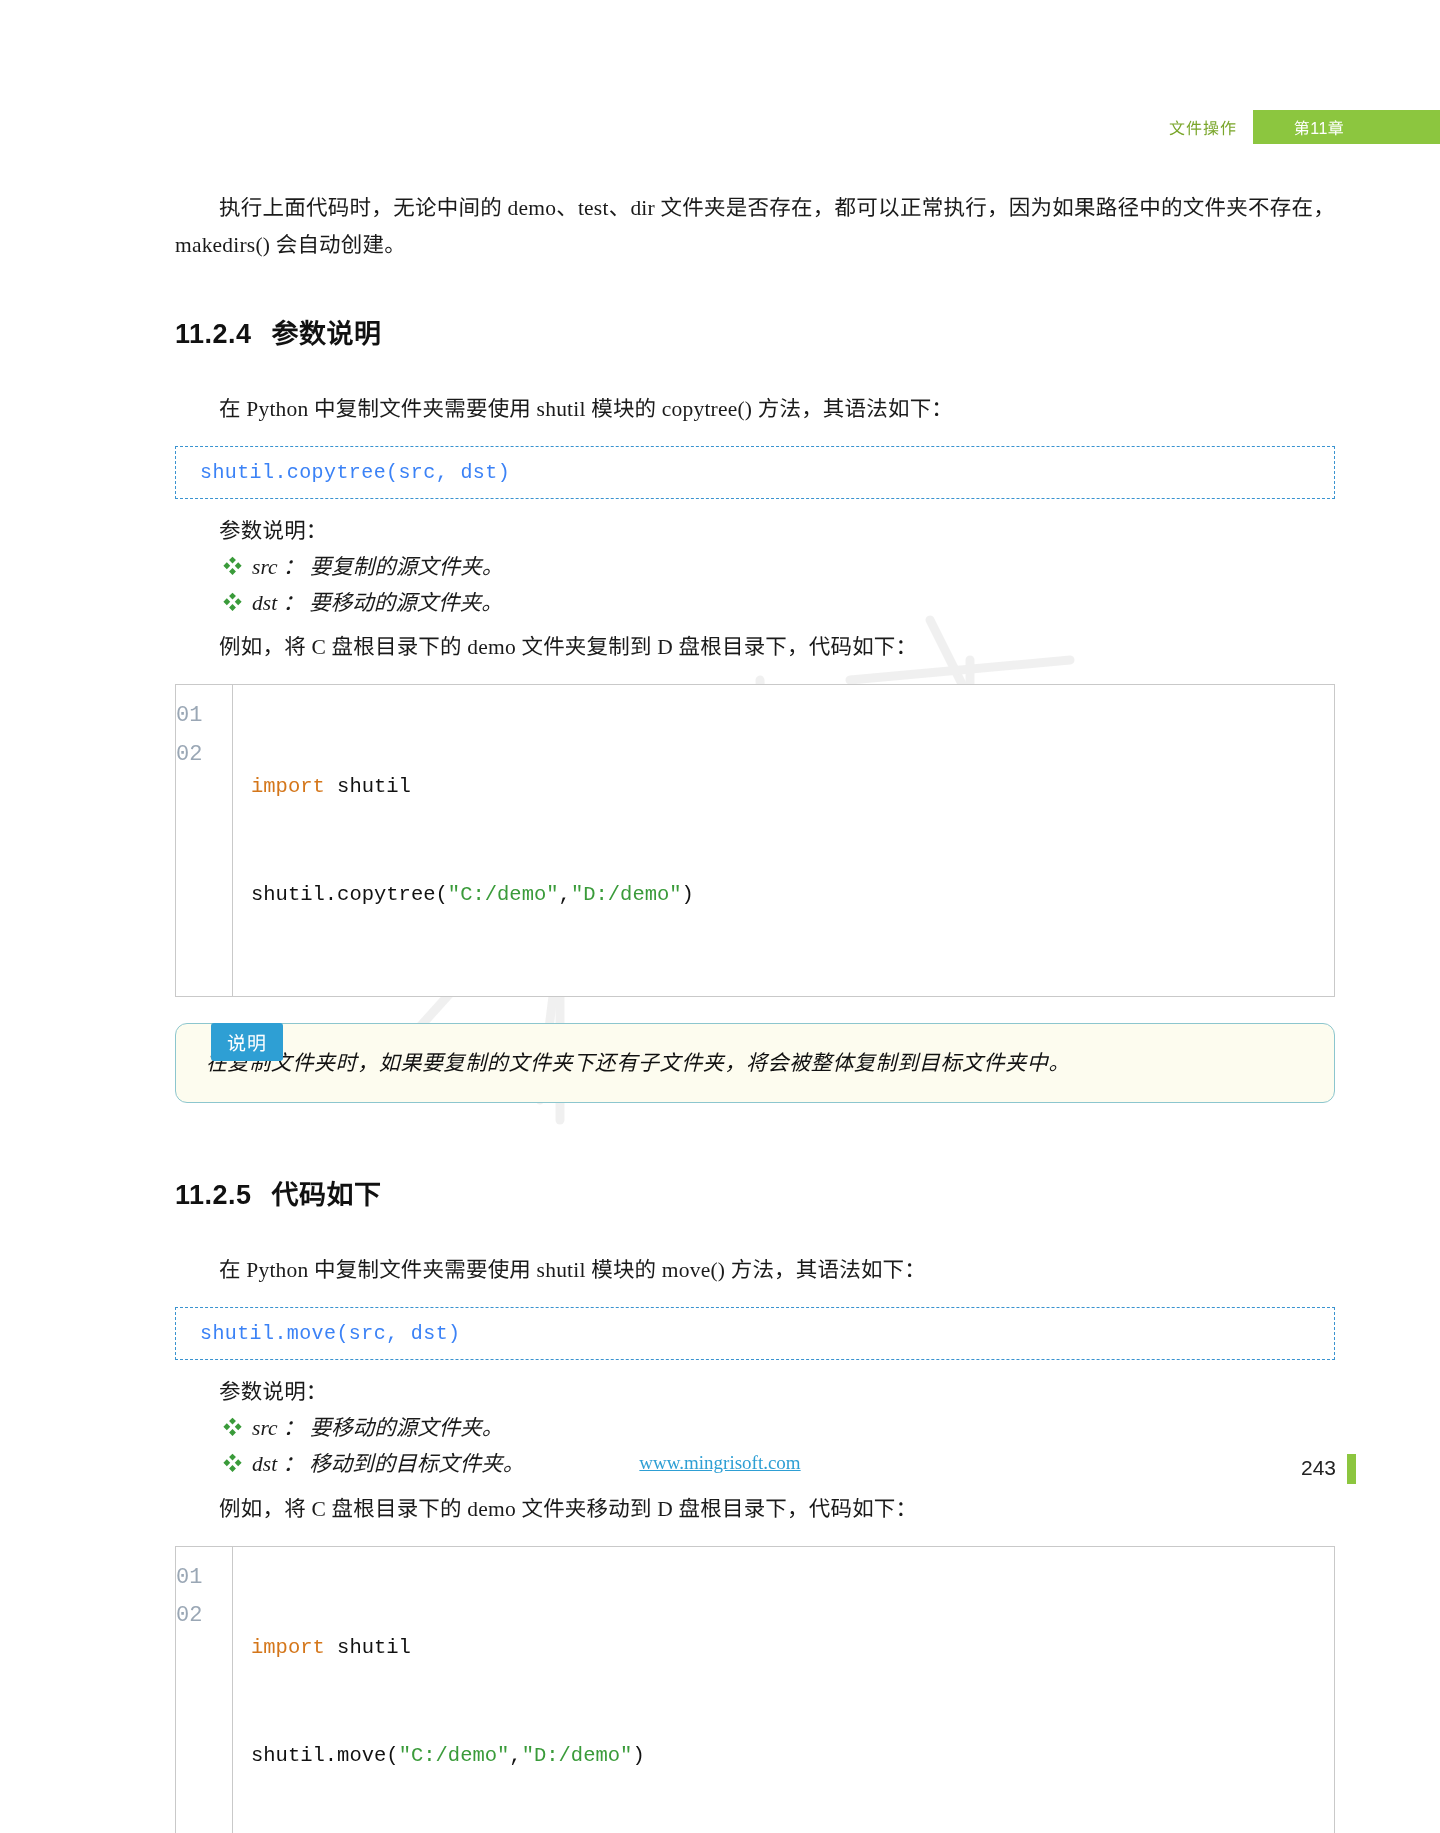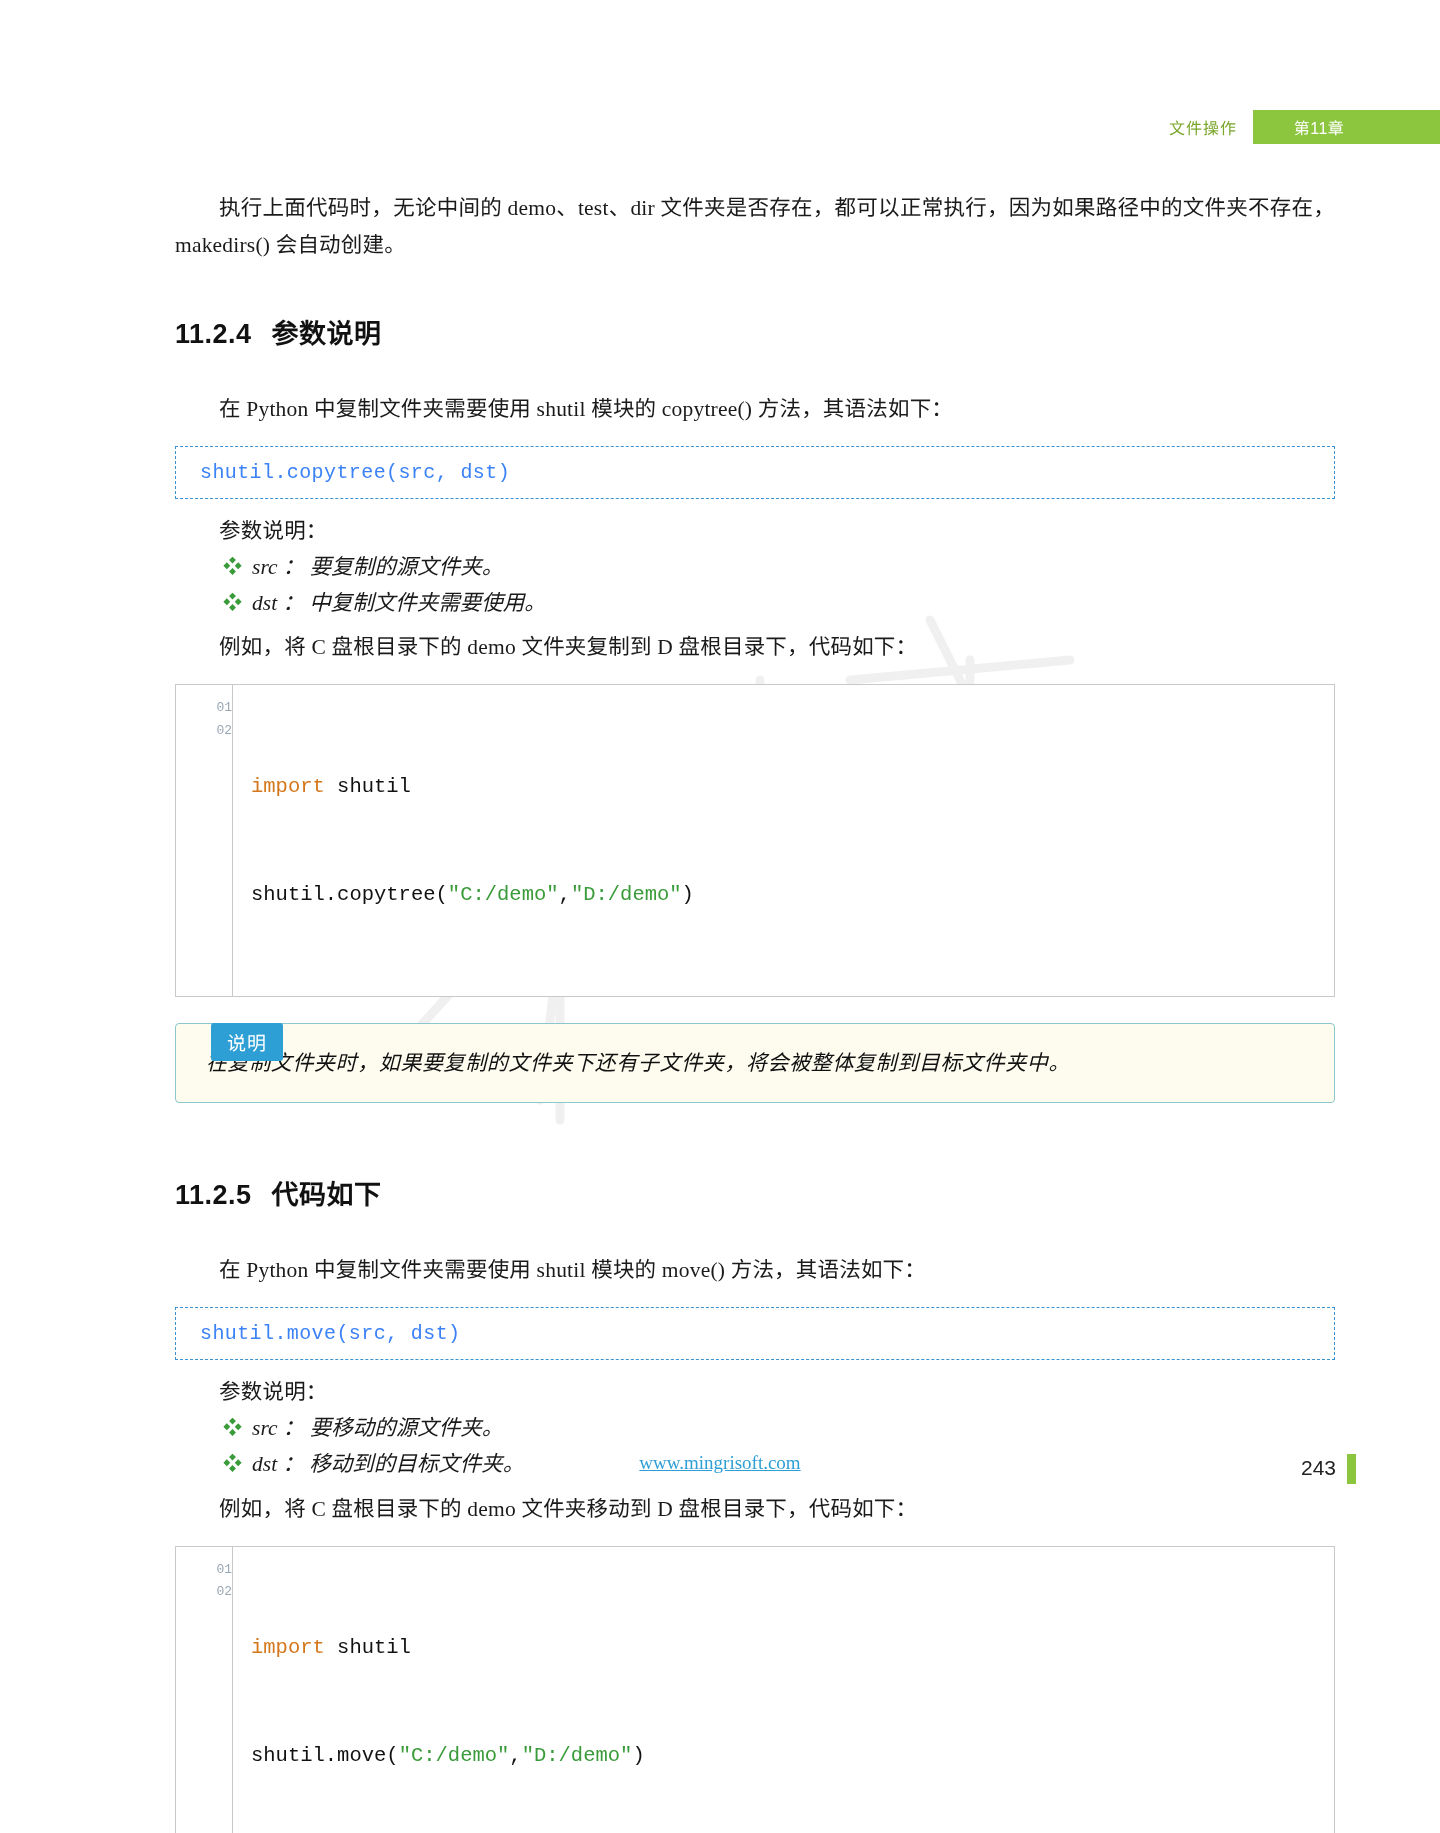--- a/index.html
+++ b/index.html
@@ -132,23 +132,23 @@
     border: 1px solid #c9c9c9;
     background: #ffffff;
     display: flex;
     font-family: "Liberation Mono", monospace;
     font-size: 20.5px;
   }
   .code-gutter {
     width: 56px;
     border-right: 1px solid #c9c9c9;
     padding: 12px 0 12px 0;
-    text-align: right;
+    text-align: left;
     color: #9aa7b5;
-    font-size: 13px;
+    font-size: 22px;
     line-height: 1.75;
     flex: 0 0 auto;
   }
   .code-lines {
     padding: 12px 0 12px 18px;
     line-height: 1.75;
     white-space: pre;
     color: #111;
   }
   .kw { color: #d4761a; }
@@ -165,21 +165,21 @@
     font-family: "Liberation Sans", sans-serif;
     font-size: 19px;
     padding: 5px 16px 6px;
     border-radius: 3px;
     letter-spacing: 1px;
     z-index: 2;
   }
   .note-body {
     margin-top: 17px;
     border: 1.5px solid #8cc6ce;
-    border-radius: 4px;
+    border-radius: 12px;
     background: #fdfcef;
     padding: 22px 30px 22px 30px;
     font-size: 21px;
     line-height: 1.62;
     font-style: italic;
     letter-spacing: 0.6px;
     color: #111;
   }
 
   
@@ -265,21 +265,21 @@
     <div class="sp18"></div>
     <div class="syntax-box">shutil.copytree(src, dst)</div>
     <div class="sp14"></div>
     <p class="para indent">参数说明：</p>
     <div class="bullet-row">
       <span class="bullet-mark">❖</span>
       <span class="bullet-text">src ： 要复制的源文件夹。</span>
     </div>
     <div class="bullet-row">
       <span class="bullet-mark">❖</span>
-      <span class="bullet-text">dst ： 中复制文件夹需要使用。</span>
+      <span class="bullet-text">dst ： 要移动的源文件夹。</span>
     </div>
     <div class="sp8"></div>
     <p class="para indent">例如，将 C 盘根目录下的 demo 文件夹复制到 D 盘根目录下，代码如下：</p>
     <div class="sp18"></div>
 
     <div class="code-block">
       <div class="code-gutter">
         <div>01</div>
         <div>02</div>
       </div>

